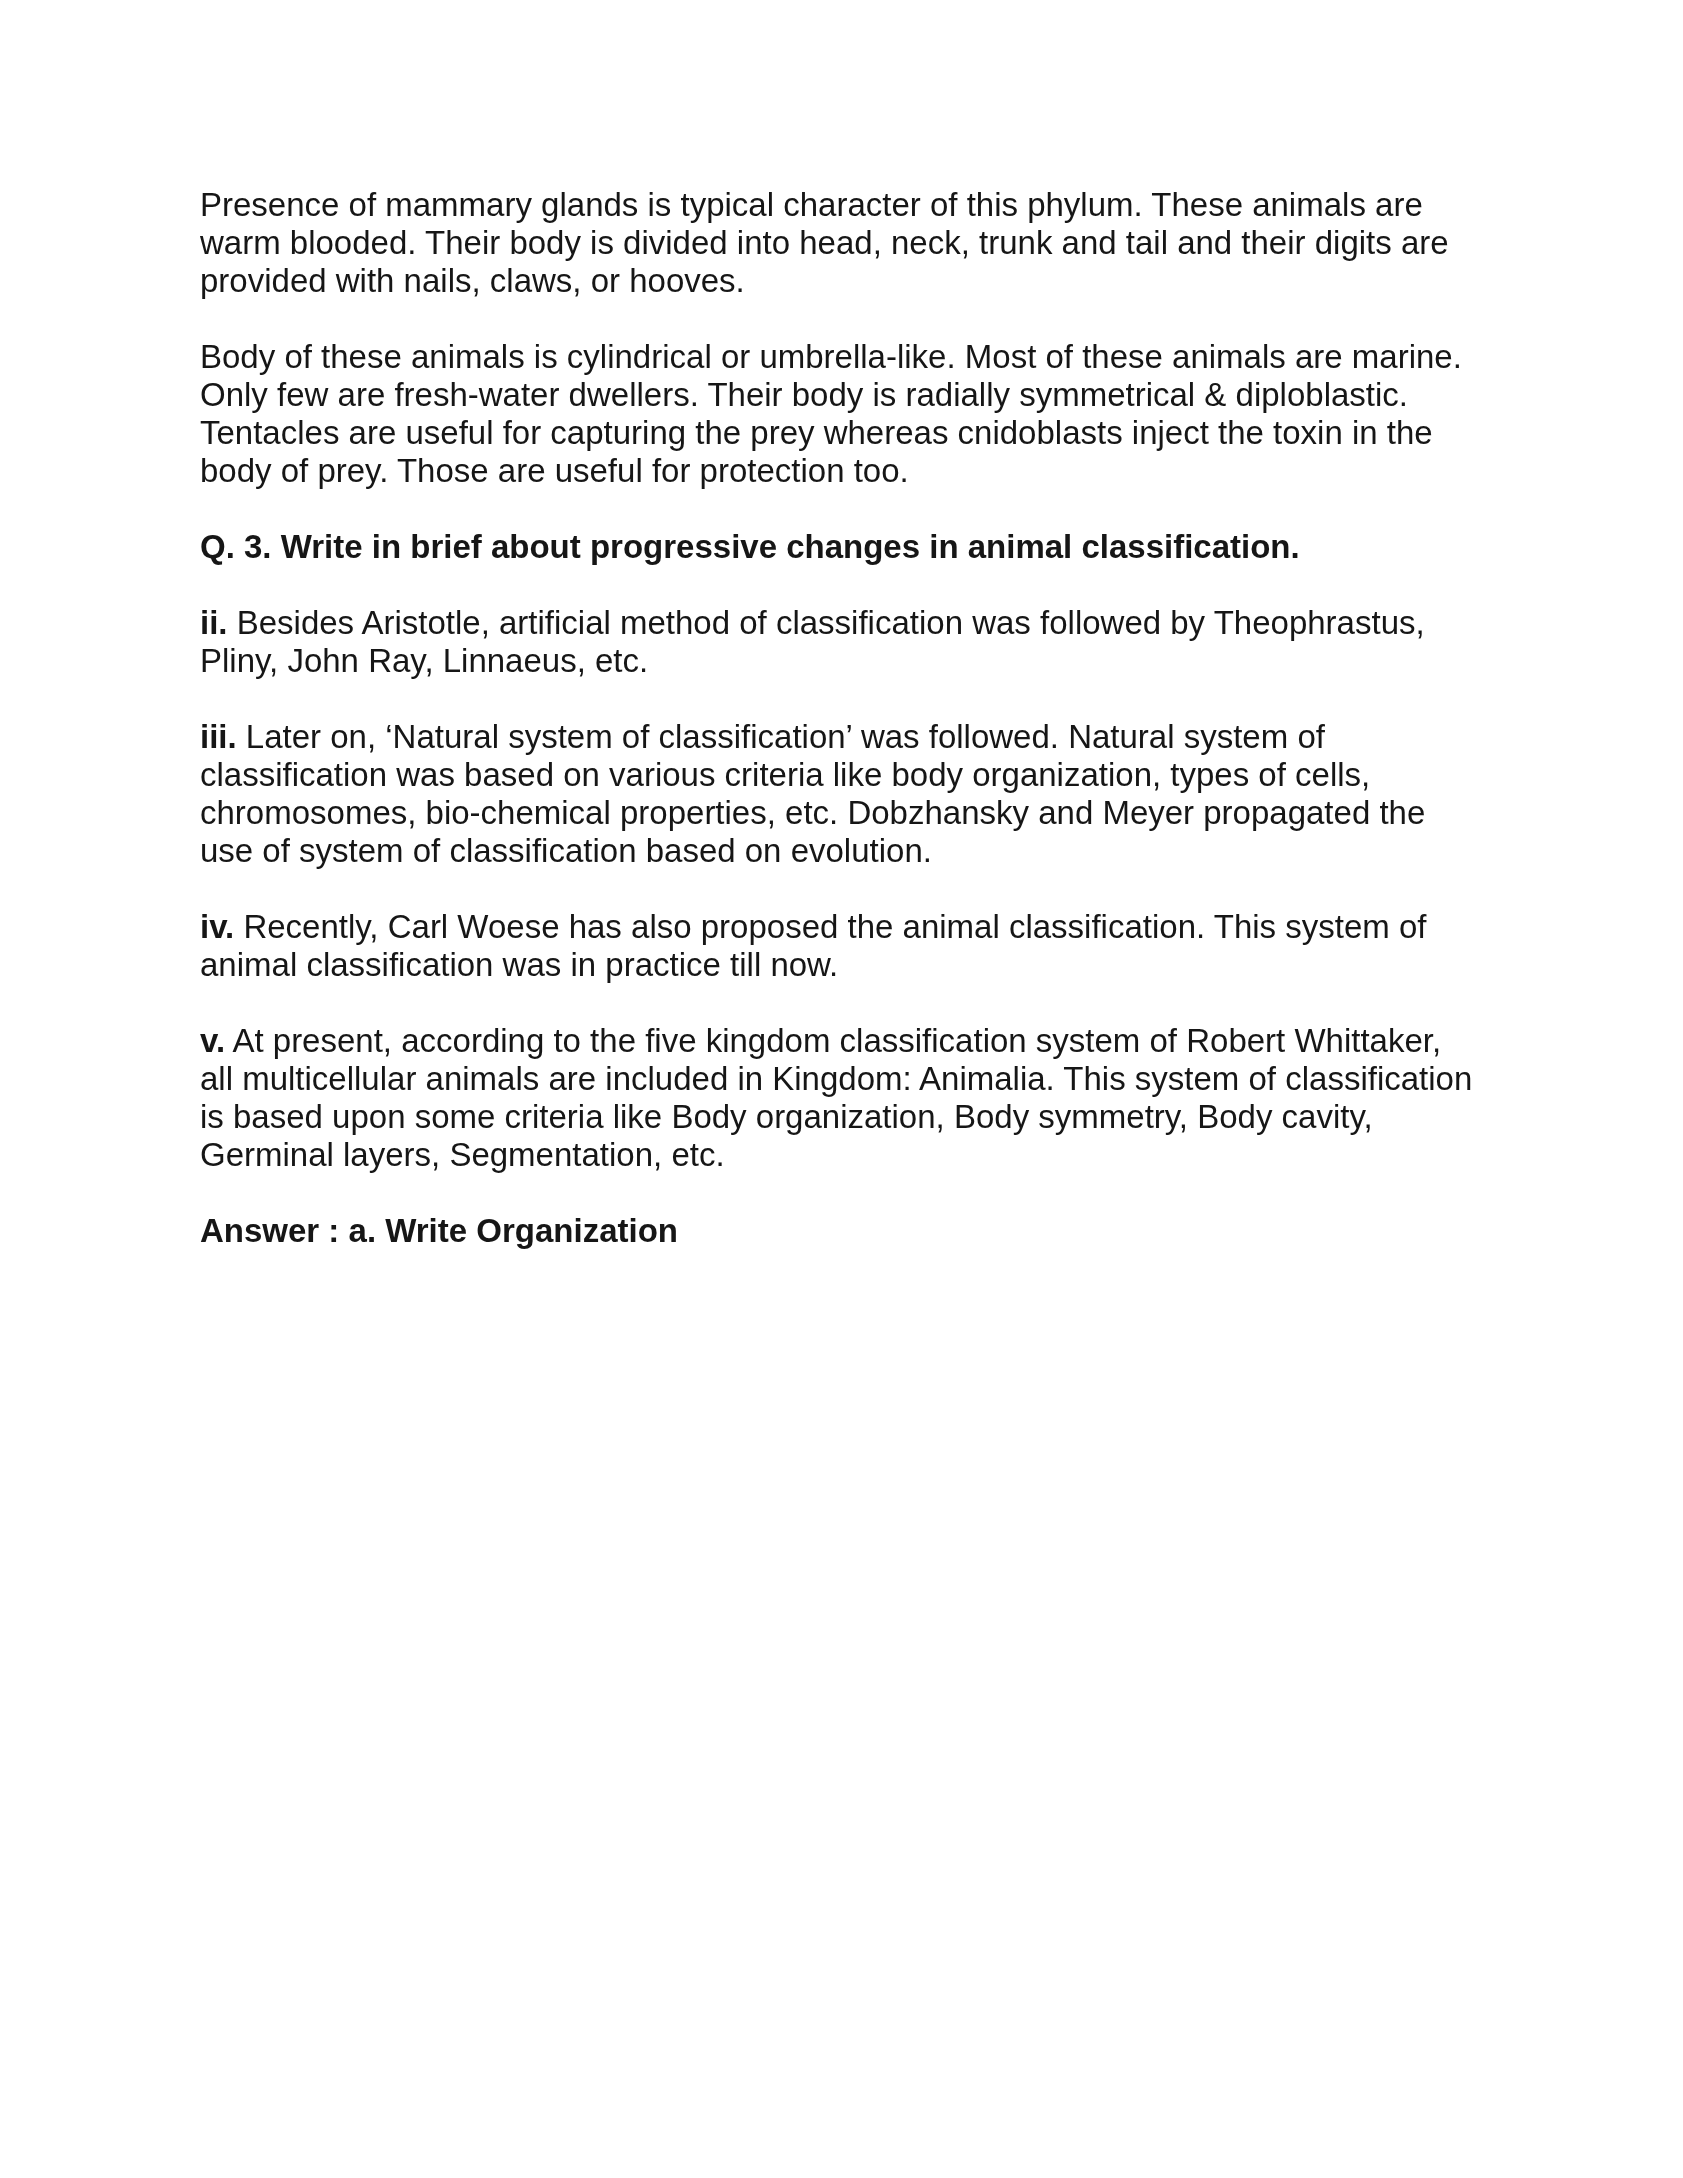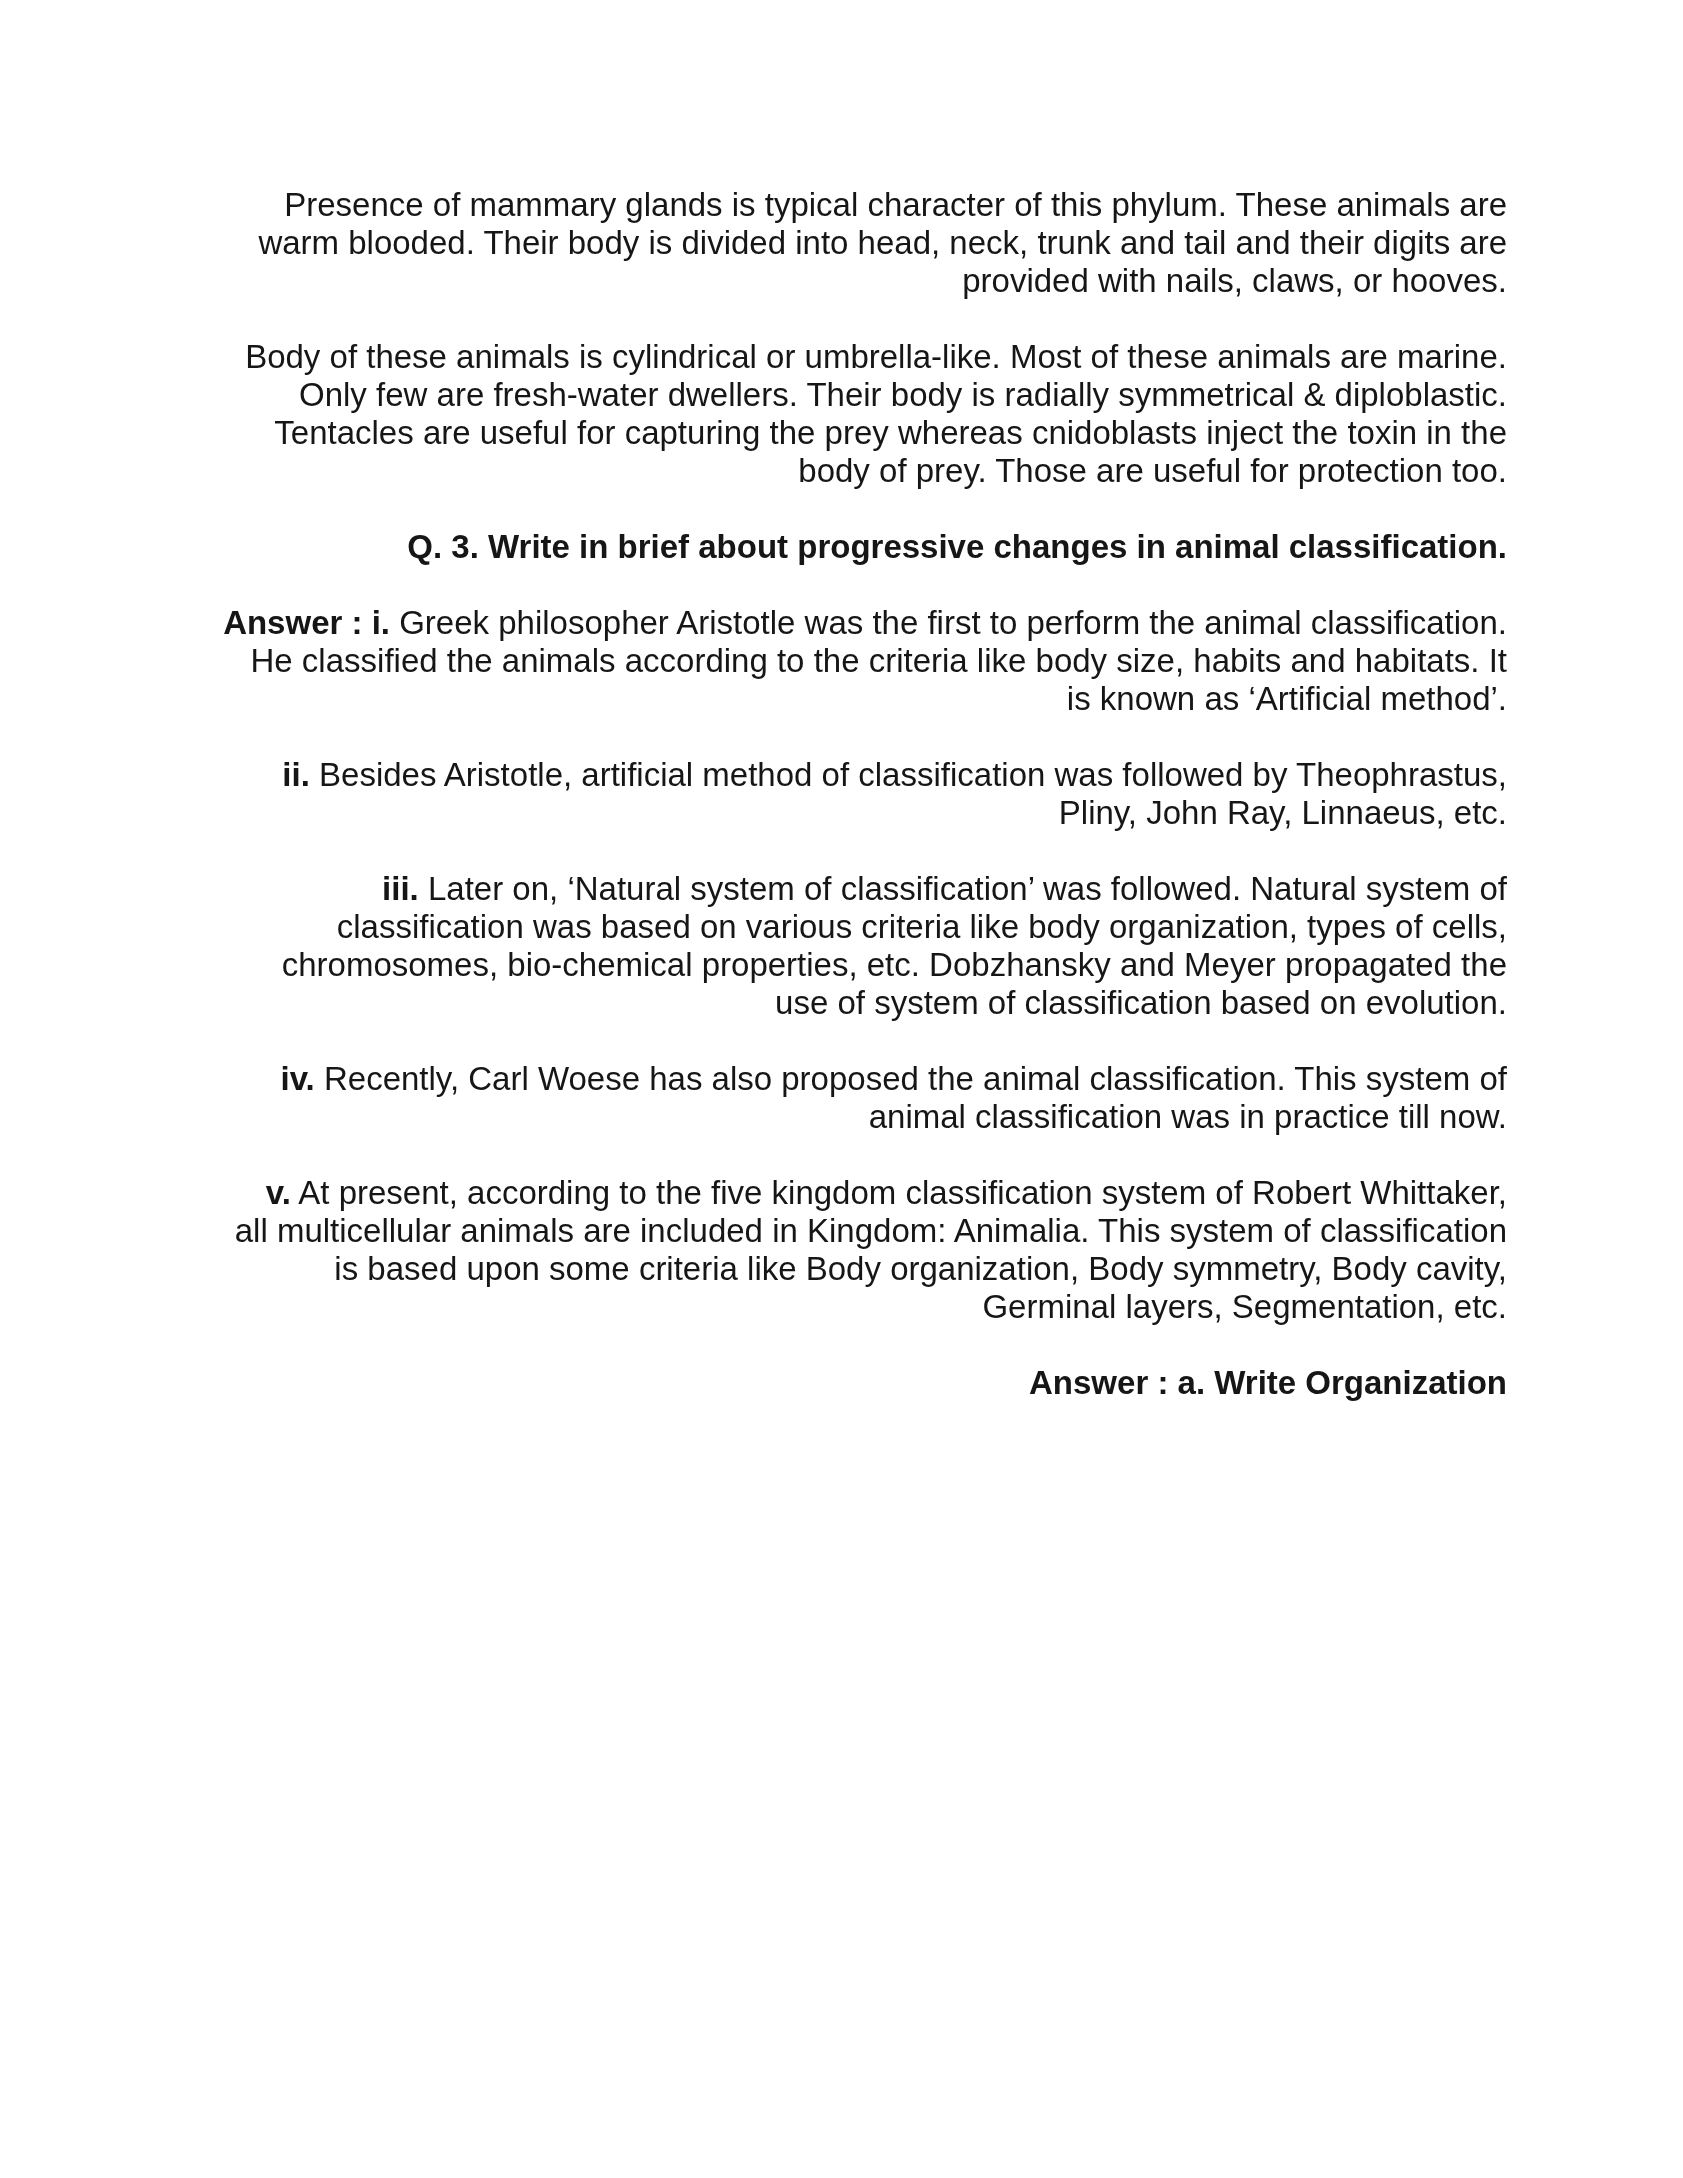--- a/index.html
+++ b/index.html
@@ -6,21 +6,20 @@
     margin: 0;
     padding: 0;
     background: #ffffff;
   }
   .page {
     position: relative;
     width: 1683px;
     height: 2178px;
     background: #ffffff;
     overflow: hidden;
-    text-align: right;
   }
   .doc {
     position: absolute;
     left: 200px;
     top: 186px;
     width: 1307px;
     font-family: "Liberation Sans", "DejaVu Sans", sans-serif;
     font-size: 33px;
     line-height: 38px;
     color: #161616;
@@ -44,23 +43,20 @@
 provided with nails, claws, or hooves.</span></p>
 
 
     <p><span class="lead"></span><span>Body of these animals is cylindrical or umbrella-like. Most of these animals are marine.
 Only few are fresh-water dwellers. Their body is radially symmetrical &amp; diploblastic.
 Tentacles are useful for capturing the prey whereas cnidoblasts inject the toxin in the
 body of prey. Those are useful for protection too.</span></p>
 
     <p><span class="lead">Q. 3. Write in brief about progressive changes in animal classification.</span><span></span></p>
 
-    <p><span class="lead">Answer : i.</span><span> Greek philosopher Aristotle was the first to perform the animal classification.
-He classified the animals according to the criteria like body size, habits and habitats. It
-is known as ‘Artificial method’.</span></p>
 
     <p><span class="lead">ii.</span><span> Besides Aristotle, artificial method of classification was followed by Theophrastus,
 Pliny, John Ray, Linnaeus, etc.</span></p>
 
     <p><span class="lead">iii.</span><span> Later on, ‘Natural system of classification’ was followed. Natural system of
 classification was based on various criteria like body organization, types of cells,
 chromosomes, bio-chemical properties, etc. Dobzhansky and Meyer propagated the
 use of system of classification based on evolution.</span></p>
 
     <p><span class="lead">iv.</span><span> Recently, Carl Woese has also proposed the animal classification. This system of

